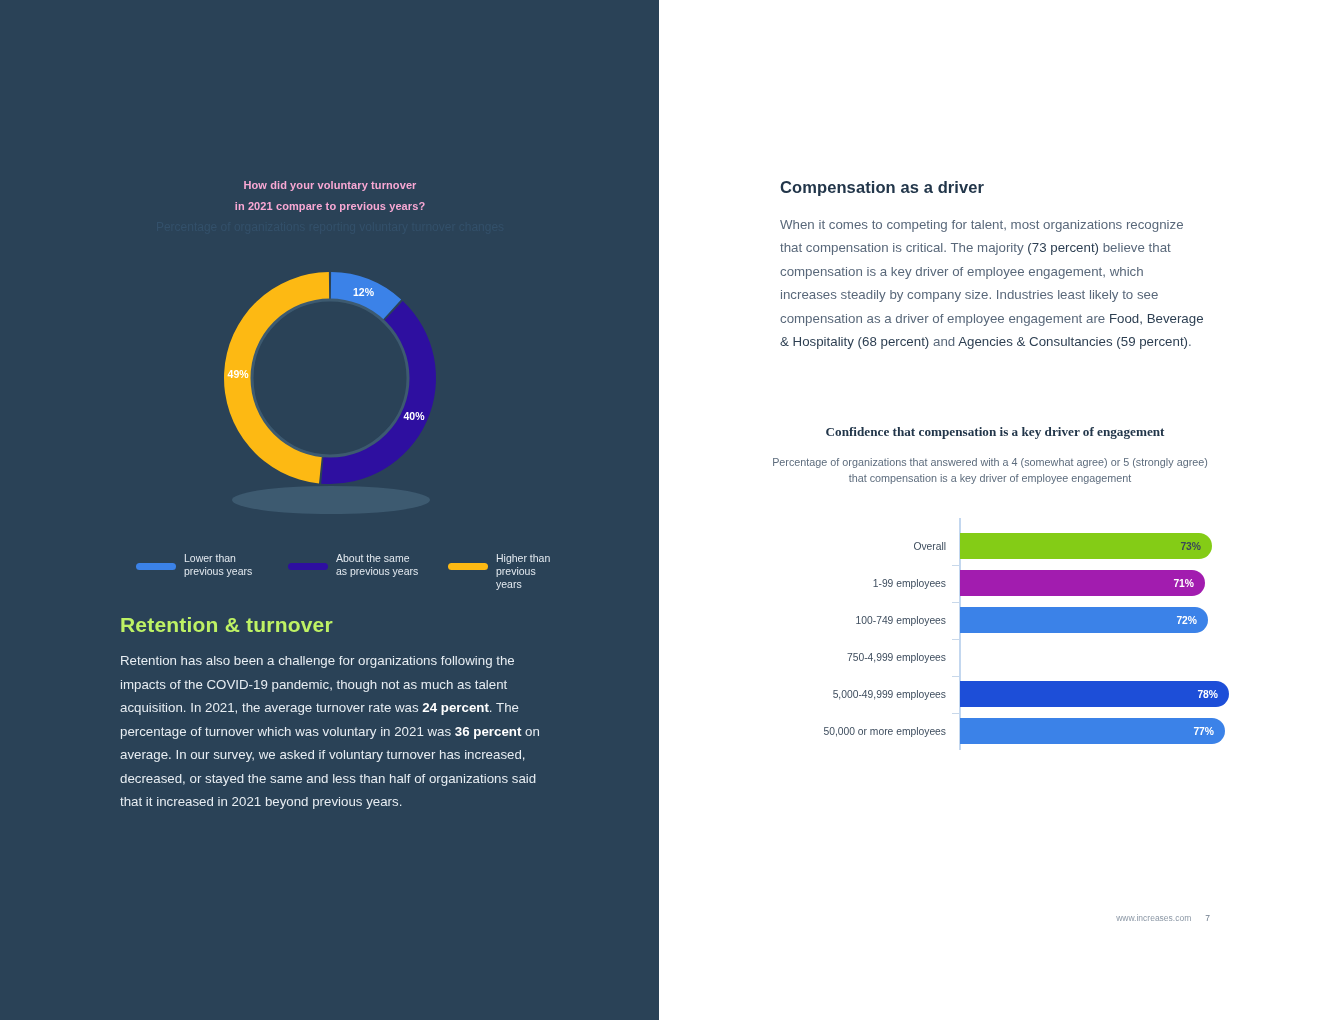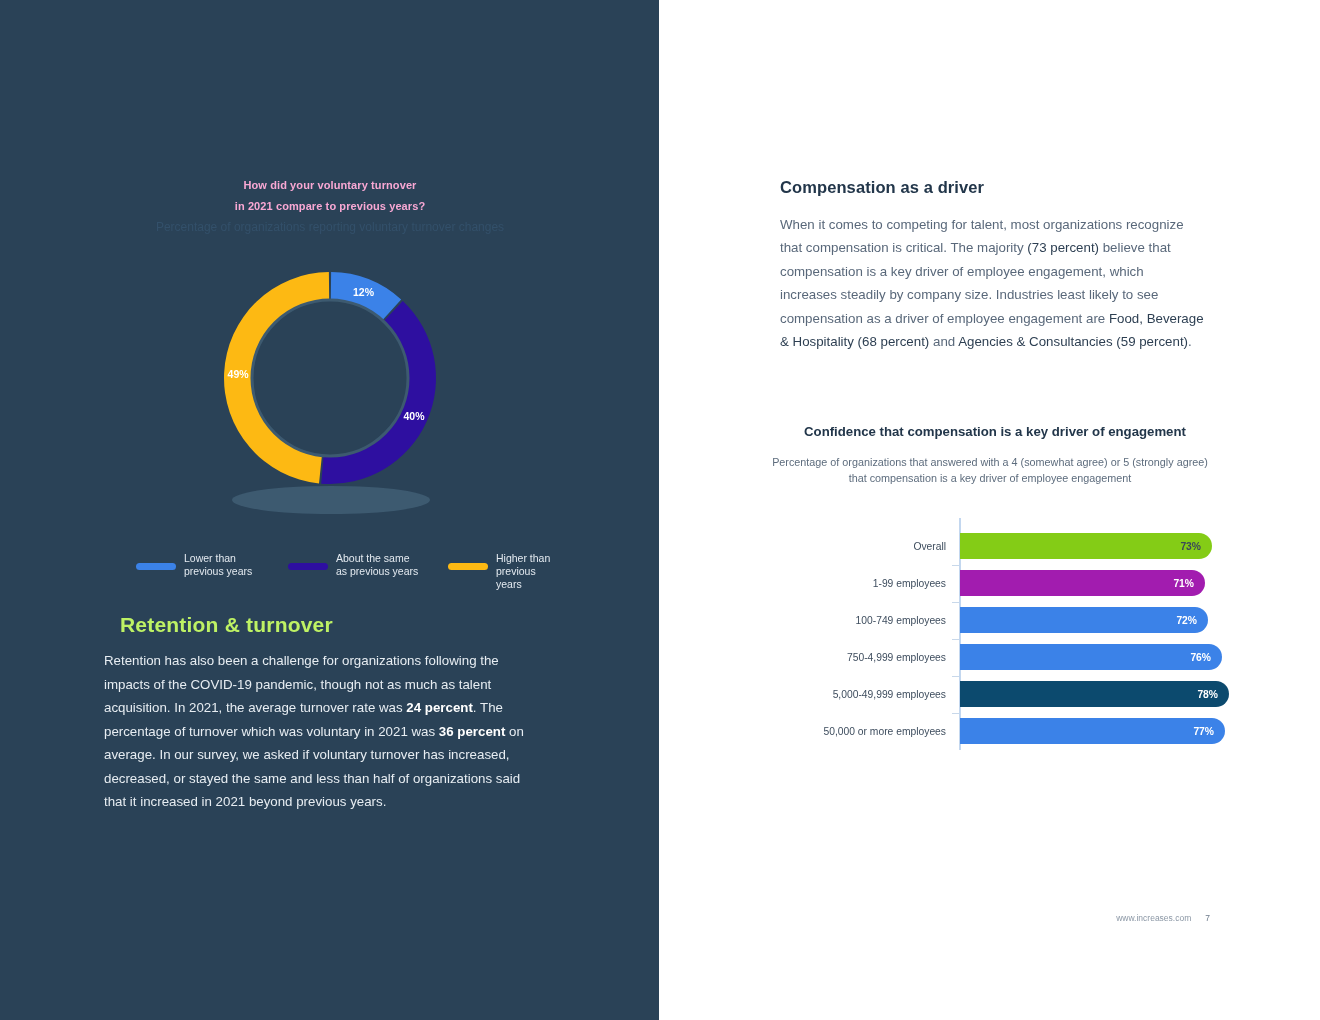--- a/index.html
+++ b/index.html
@@ -53,40 +53,40 @@
     flex: 0 0 auto;
   }
   .legend-label { color: #e4eaf0; font-size: 10.5px; line-height: 13px; white-space: pre-line; }
 
   
   .retention-heading {
     position: absolute; left: 120px; top: 613px;
     color: #bef264; font-size: 21px; font-weight: bold; letter-spacing: .2px;
   }
   .retention-body {
-    position: absolute; left: 104px; top: 649px; width: 425px;
+    position: absolute; left: 120px; top: 649px; width: 425px;
     color: #e7edf2; font-size: 13.3px; line-height: 23.5px;
   }
   .retention-body b { font-weight: bold; color: #ffffff; }
 
   
   .comp-heading {
     position: absolute; left: 780px; top: 178px;
     color: #22364a; font-size: 16.5px; font-weight: bold; letter-spacing: .1px;
   }
   .comp-body {
     position: absolute; left: 780px; top: 213px; width: 424px;
     color: #59687a; font-size: 13.3px; line-height: 23.4px;
   }
   .comp-body b { font-weight: normal; color: #2d3f52; }
 
   
   .bar-title {
     position: absolute; left: 760px; top: 424px; width: 470px;
-    text-align: center; color: #22364a; font-size: 13.2px; font-weight: bold;
+    text-align: center; color: #22364a; font-size: 13.2px; font-weight: bold; font-family: Liberation Serif, serif;
   }
   .bar-subtitle {
     position: absolute; left: 770px; top: 455px; width: 440px;
     text-align: center; color: #5d6c7d; font-size: 10.8px; line-height: 15.5px;
   }
   .bar-chart { position: absolute; left: 770px; top: 518px; width: 450px; height: 240px; margin-left: 48px; }
   .bar-axis {
     position: absolute; left: 141px; top: 0; width: 1.5px; height: 232px;
     background: #c3d7ef;
   }
@@ -191,28 +191,25 @@
           </div>
         </div>
         <div class="bar-row" style="top: 89px;">
           <div class="bar-row-label">100-749 employees</div>
           <div class="bar-track">
             <div class="bar-fill" style="width: 248px; background: rgb(59, 130, 232); color: rgb(255, 255, 255);">72%</div>
           </div>
         </div>
         <div class="bar-row" style="top: 126px;">
           <div class="bar-row-label">750-4,999 employees</div>
-          <div class="bar-track">
-            <div class="bar-fill" style="width: 262px; background: rgb(59, 130, 232); color: rgb(255, 255, 255);">76%</div>
-          </div>
         </div>
         <div class="bar-row" style="top: 163px;">
           <div class="bar-row-label">5,000-49,999 employees</div>
           <div class="bar-track">
-            <div class="bar-fill" style="width: 269px; background: #0c4a6e; color: rgb(255, 255, 255);">78%</div>
+            <div class="bar-fill" style="width: 269px; background: #1d4ed8; color: rgb(255, 255, 255);">78%</div>
           </div>
         </div>
         <div class="bar-row" style="top: 200px;">
           <div class="bar-row-label">50,000 or more employees</div>
           <div class="bar-track">
             <div class="bar-fill" style="width: 265px; background: rgb(59, 130, 232); color: rgb(255, 255, 255);">77%</div>
           </div>
         </div>
       </div>
   <div class="bar-tick" style="top: 46.5px;"></div>

